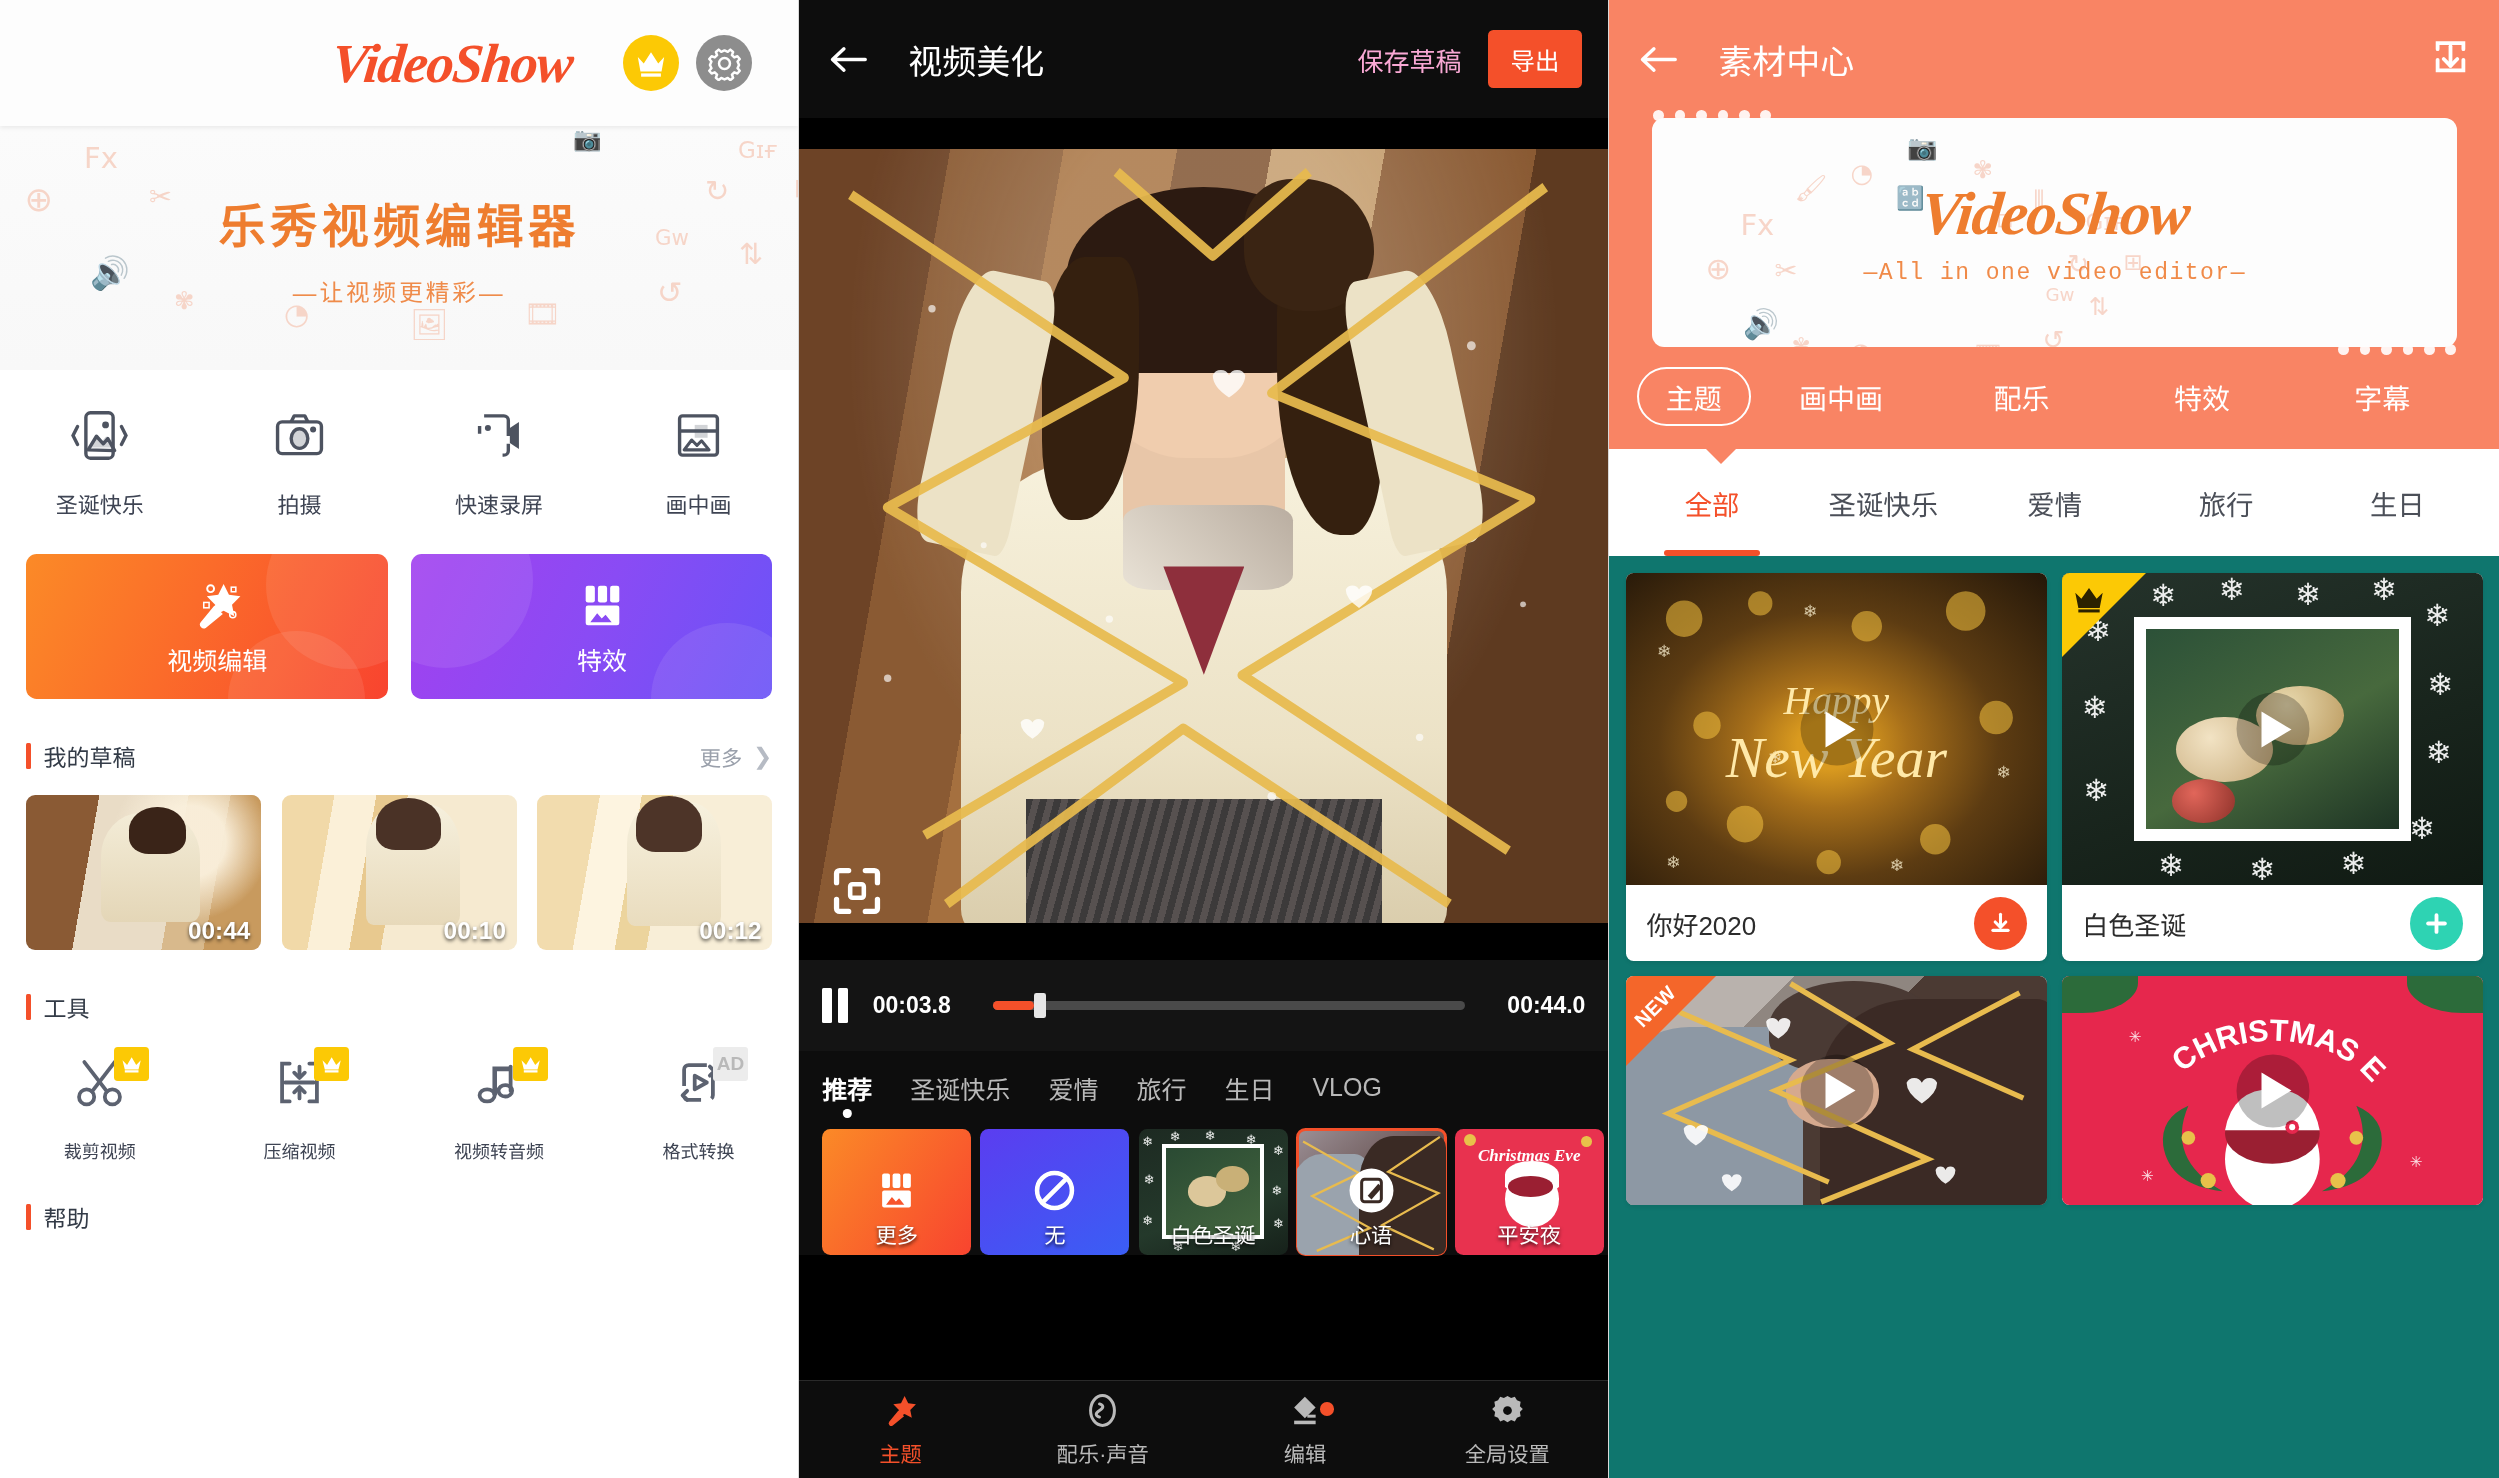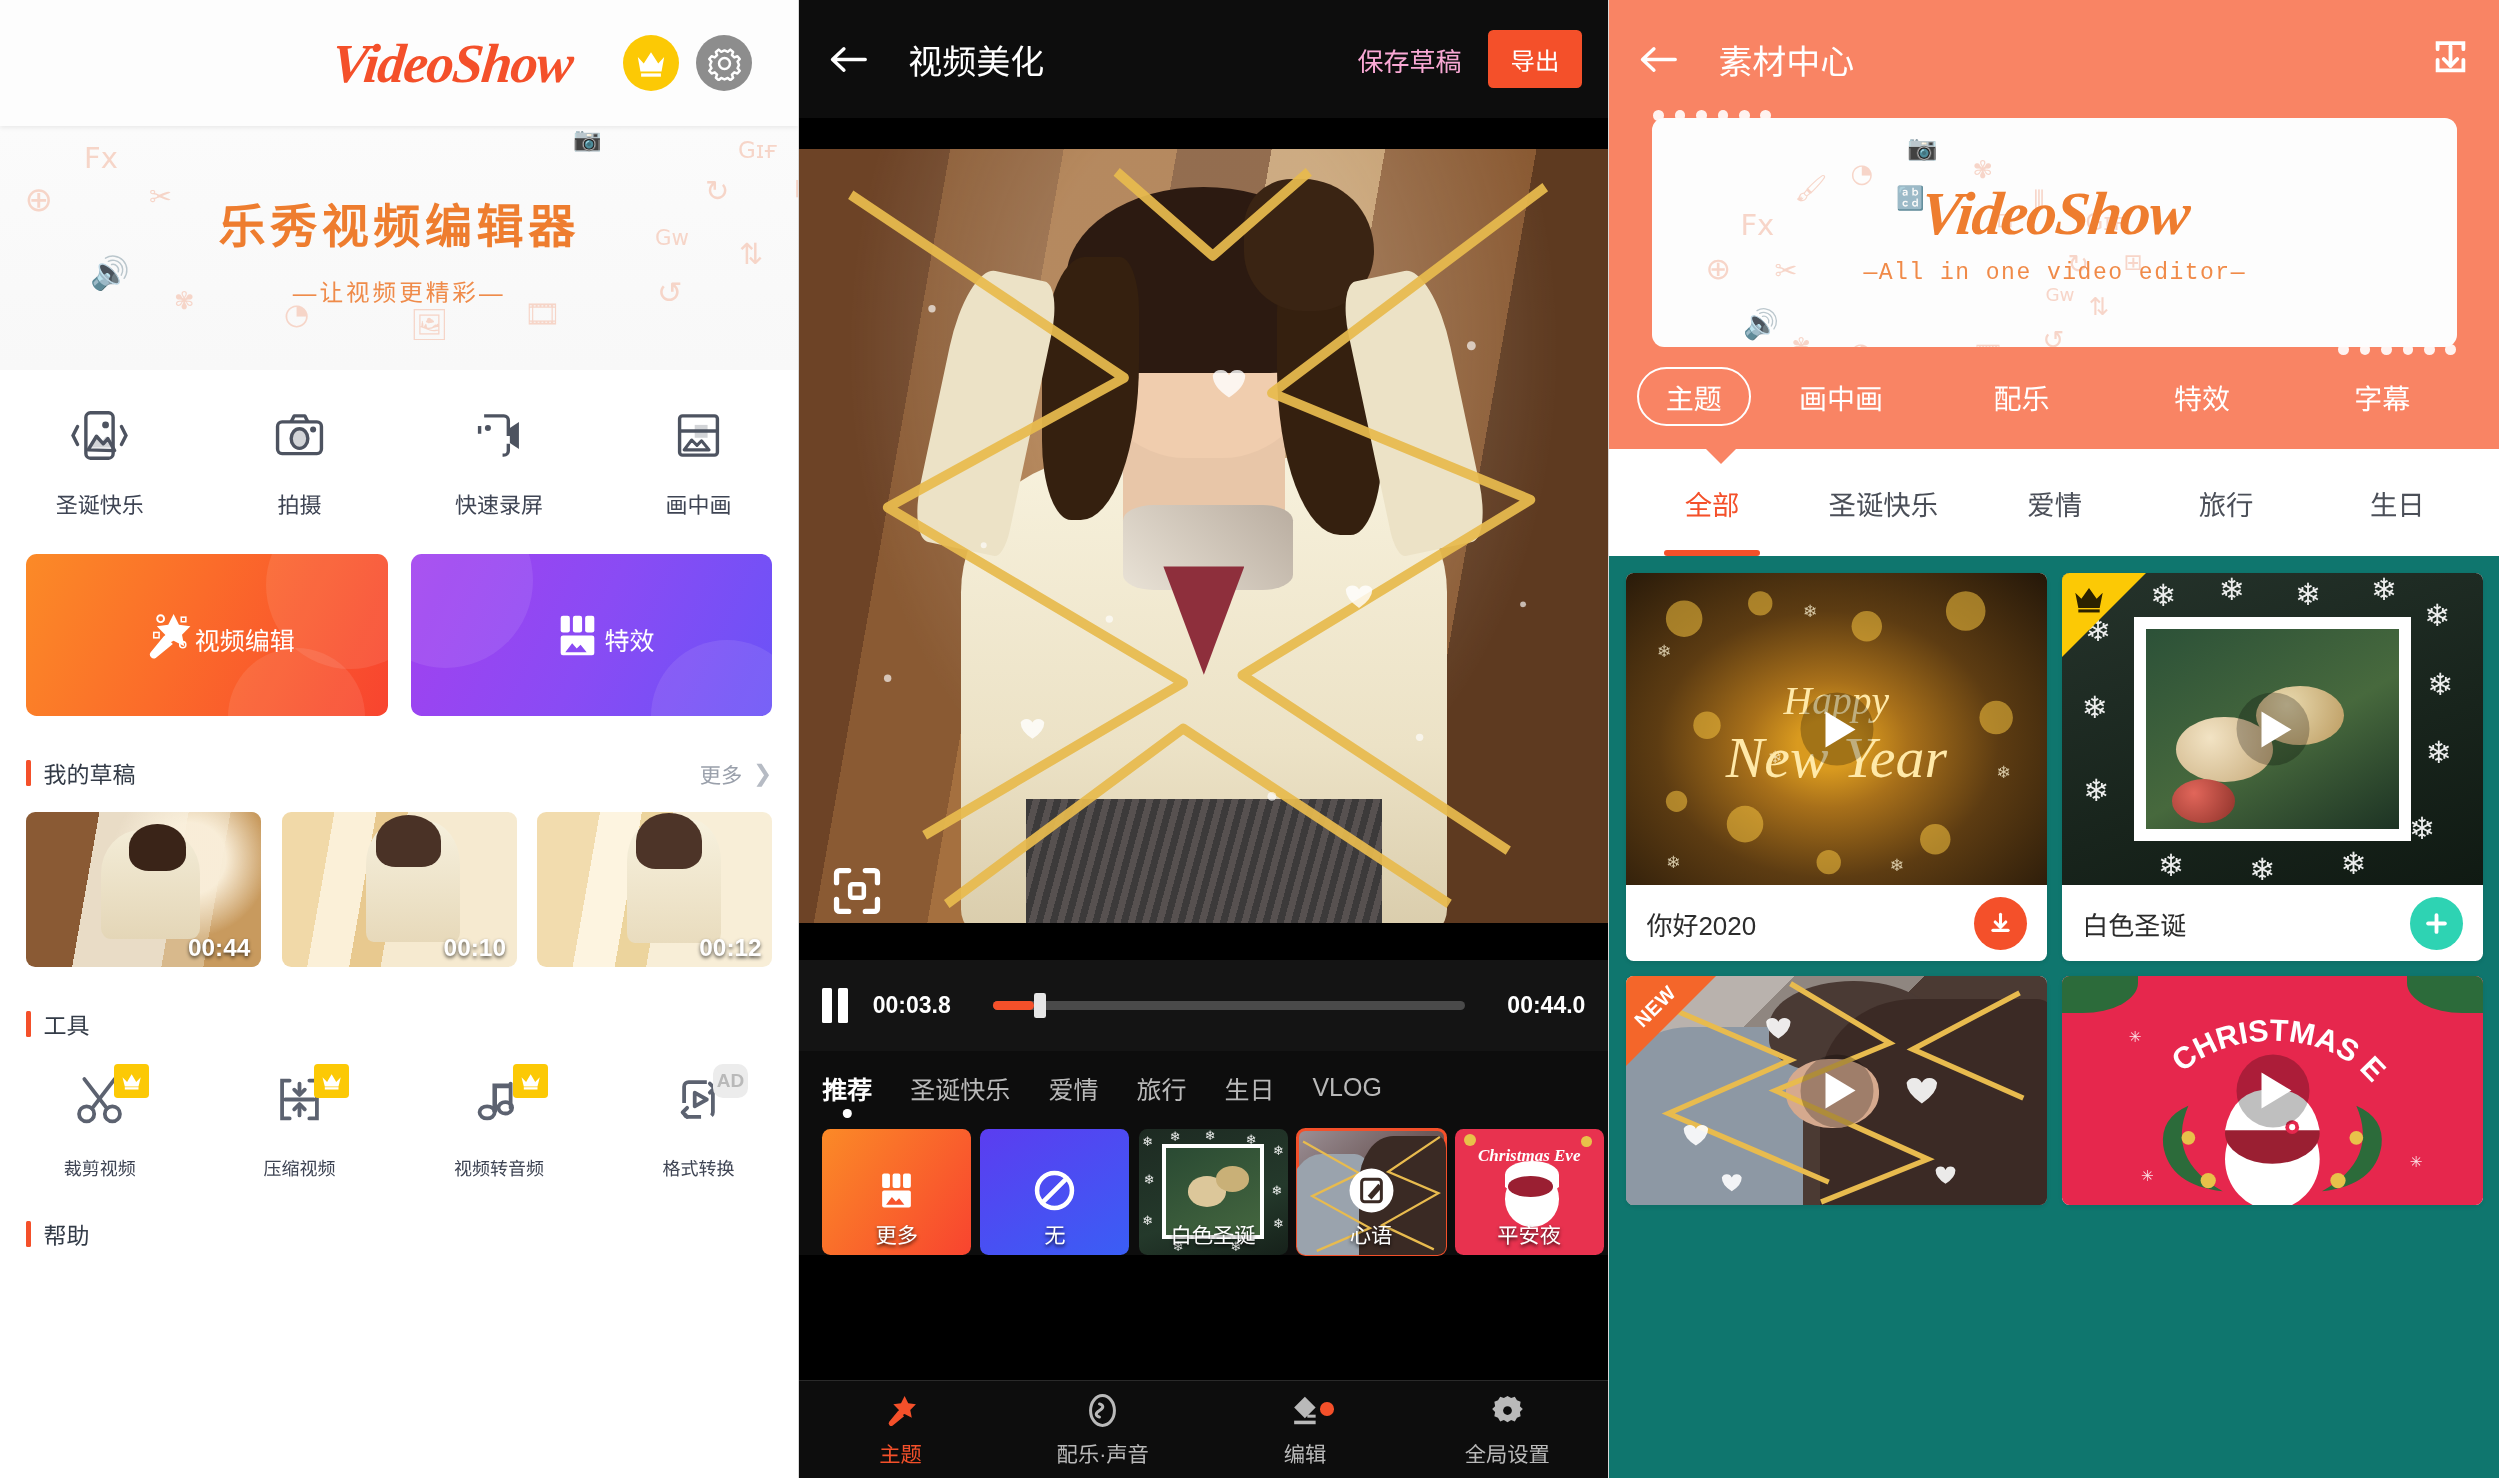--- a/index.html
+++ b/index.html
@@ -34,22 +34,22 @@
   .bg-icons { position:absolute; inset:0; z-index:1; }
   .bg-ic { position:absolute; color:#f6cfc0; opacity:.85; font-size:23px;
     font-family:"DejaVu Sans",sans-serif; }
 
   .sec-row { display:flex; padding:35px 0 26px; }
   .sec-item { flex:1; display:flex; flex-direction:column; align-items:center; }
   .sec-ic { height:61px; display:flex; align-items:center; justify-content:center; }
   .sec-label { margin-top:21.3px; font-size:22px; color:#3e4453; }
 
   .big-btns { display:flex; gap:23px; padding:9.1px 26px 0; }
-  .big-btn { flex:1; height:162px; border-radius:10.7px; position:relative;
-    display:flex; align-items:center; justify-content:center;
+  .big-btn { flex:1; height:145px; border-radius:10.7px; position:relative;
+    display:flex; flex-direction:column; align-items:center; justify-content:center;
     overflow:hidden;padding-left:21px; }
   .bb-orange { background:linear-gradient(115deg,#fb8a27 0%,#fb6b2a 45%,#f8442f 100%); }
   .bb-purple { background:linear-gradient(115deg,#a241ef 0%,#8a4bf4 50%,#6a53f7 100%); }
   .bb-ic { height:56px; display:flex; align-items:center; justify-content:center; z-index:2;}
   .bb-label { margin-top:7.6px; font-size:25px; color:#fff; z-index:2; }
   .bb-blob { position:absolute; border-radius:50%; background:rgba(255,255,255,.09); }
 
   .sec-head { display:flex; align-items:center; padding:0 26px; margin-top:40px; }
   .sec-bar { width:5.3px; height:26px; background:#f4502a; border-radius:1.5px; margin-right:12.2px;}
   .sec-title { font-size:23px; color:#333b47; }
@@ -61,21 +61,21 @@
     overflow:hidden; }
   .draft-dur { position:absolute; right:10.7px; bottom:4.6px; color:#fff; font-size:24.4px;
     font-weight:bold; text-shadow:0 1.5px 3.8px rgba(0,0,0,.65); }
 
   .tools { display:flex; padding:26px 0 0; }
   .tool { flex:1; display:flex; flex-direction:column; align-items:center; position:relative;}
   .tool-ic-wrap { position:relative; height:66px; display:flex; align-items:center; justify-content:center;}
   .tool-badge { position:absolute; top:-3px; right:-23px; width:35px; height:34px;
     background:#fcc905; border-radius:3.8px; display:flex; align-items:center; justify-content:center;}
   .tool-badge.ad { background:#ececec; color:#b9b9b9; font-size:19px; font-weight:bold;
-    border-radius:10px; }
+    border-radius:3px; }
   .tool-label { margin-top:21.3px; font-size:18px; color:#3e4453; }
 
   
   .p2-header { height:118px; background:#0d0d0d; display:flex; align-items:center;
     padding:0 26px; }
   .back-arrow { width:46px; height:46px; display:flex; align-items:center; justify-content:center;}
   .p2-title { font-size:34px; color:#fff; margin-left:37px; }
   .p2-save { margin-left:auto; font-size:26px; color:#f9a8d4; }
   .p2-export { margin-left:26px; background:#f4502a; color:#fff; font-size:24.4px;
     padding:11.4px 23px; border-radius:5.3px; }

